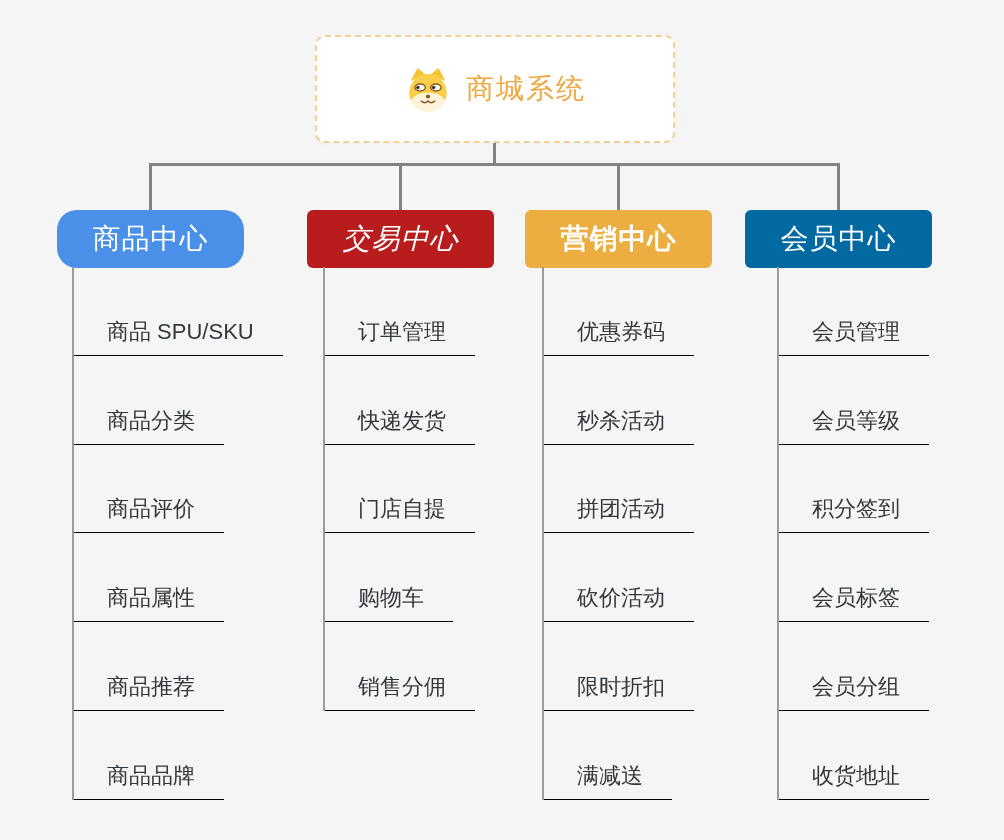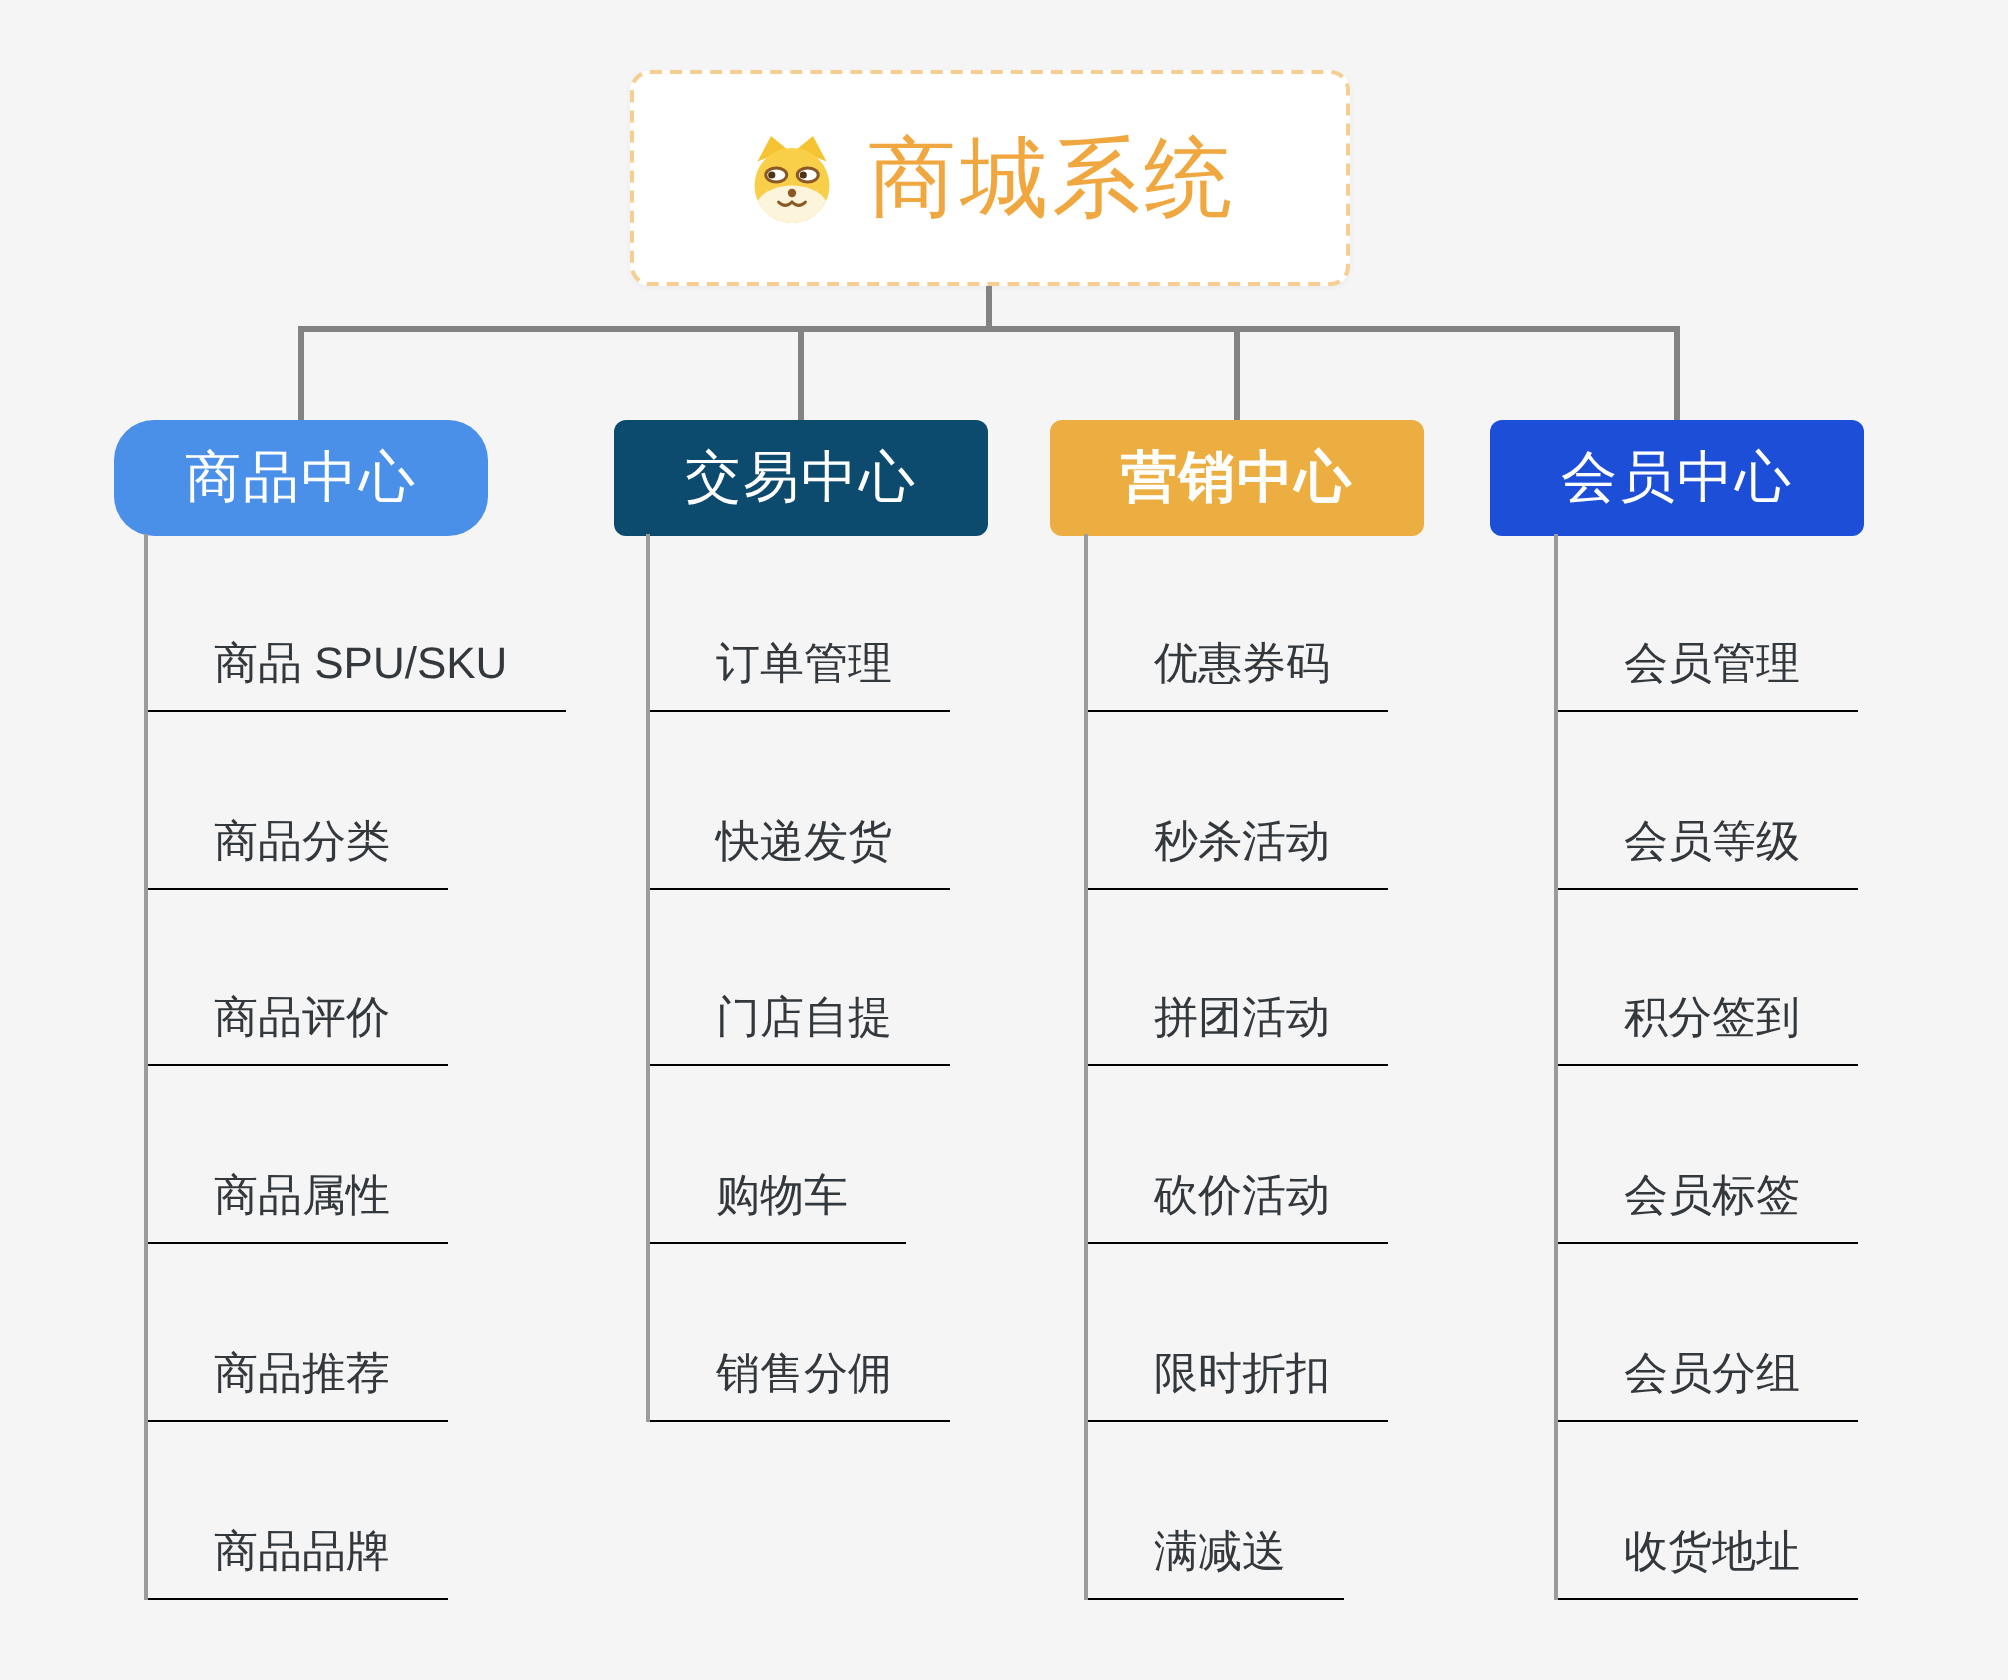--- a/index.html
+++ b/index.html
@@ -11,21 +11,21 @@
     position:relative; width:1004px; height:840px;
     background:#f5f5f6; overflow:hidden;
   }
   
   .root-node {
     position:absolute; left:315px; top:35px; width:360px; height:108px;
     background:#ffffff; border:2px dashed #f6ce92; border-radius:10px;
     box-sizing:border-box; display:flex; align-items:center; justify-content:center;
     gap:14px; box-shadow:0 1px 3px rgba(0,0,0,0.04);
   }
-  .root-title { font-size:44px; color:#f0a73f; letter-spacing:2px; white-space:nowrap; }
+  .root-title { font-size:28px; color:#f0a73f; letter-spacing:2px; white-space:nowrap; }
   .doge { width:48px; height:48px; flex:0 0 auto; }
 
   
   .line { position:absolute; background:#838383; }
   .stub { left:493px; top:143px; width:3px; height:21px; }
   .bus  { left:149px; top:163px; width:691px; height:3px; }
   .drop { top:163px; width:3px; height:47px; }
   .d1 { left:149px; } .d2 { left:399px; } .d3 { left:617px; } .d4 { left:837px; }
 
   
@@ -78,23 +78,23 @@
   </div>
 
   <div class="line stub"></div>
   <div class="line bus"></div>
   <div class="line drop d1"></div>
   <div class="line drop d2"></div>
   <div class="line drop d3"></div>
   <div class="line drop d4"></div>
 
   <div class="branch b1" style="background-color: rgb(74, 143, 232);">商品中心</div>
-  <div class="branch b2" style="background-color: #0c4a6e;">交易中心</div>
+  <div class="branch b2" style="background-color: #b91c1c; font-style: italic;">交易中心</div>
   <div class="branch b3" style="background-color: rgb(236, 174, 64); font-weight: bold;">营销中心</div>
-  <div class="branch b4" style="background-color: #1d4ed8;">会员中心</div>
+  <div class="branch b4" style="background-color: #0369a1;">会员中心</div>
 
   <div class="col c1">
     <div class="leaf">商品 SPU/SKU</div>
     <div class="leaf">商品分类</div>
     <div class="leaf">商品评价</div>
     <div class="leaf">商品属性</div>
     <div class="leaf">商品推荐</div>
     <div class="leaf">商品品牌</div>
   </div>
 

